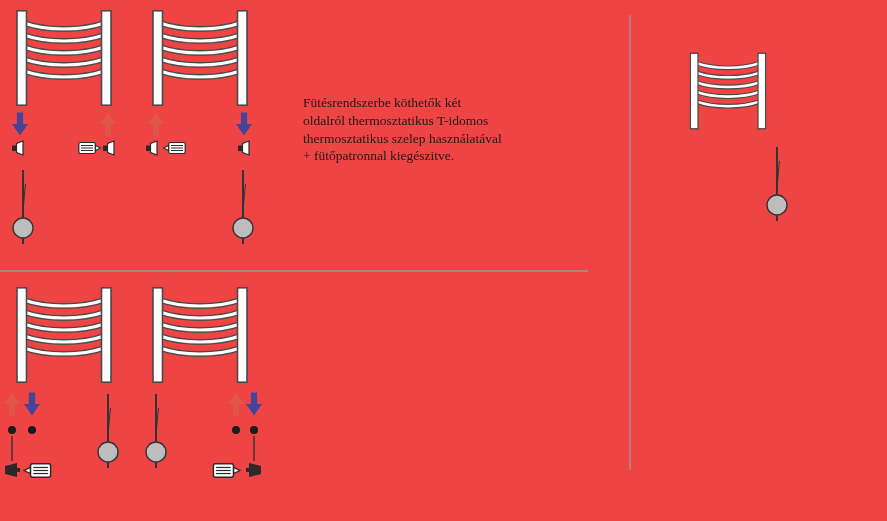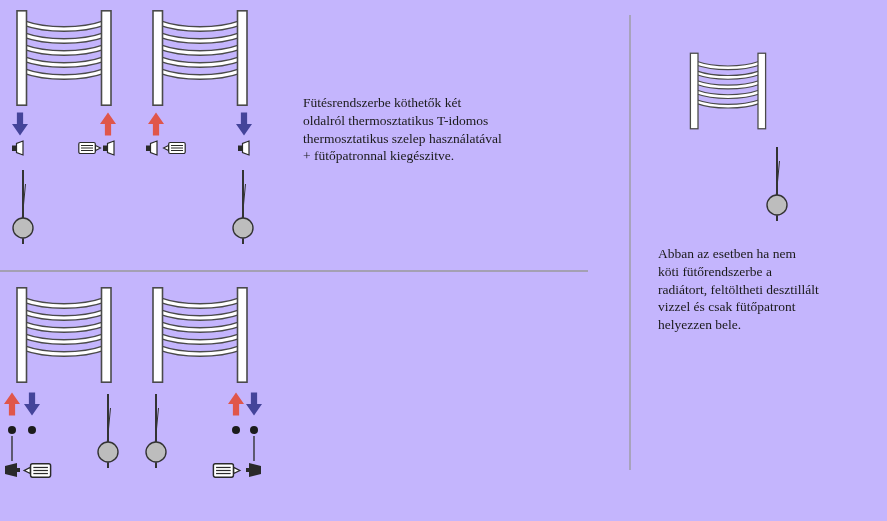--- a/index.html
+++ b/index.html
@@ -1,19 +1,19 @@
 <!DOCTYPE html>
 <html><head>
 <meta charset="utf-8">
 <style>
   html,body{margin:0;padding:0;background:#fff;}
   .canvas{
     position:relative;
     width:887px;height:521px;
-    background:#c4b5fd;
+    background:#ef4444;
     overflow:hidden;
     font-family:"Liberation Serif", serif;
   }
   .canvas > svg{position:absolute;left:0;top:0;}
   .caption{
     position:absolute;
     font-size:13.5px;
     line-height:1.32;
     color:#1a1a1a;
     white-space:pre-line;
@@ -131,19 +131,14 @@
     <use href="#thermo-head" x="762" y="145" width="30" height="84"></use>
   </g>
 </svg>
 
 <div class="caption" style="left:303px;top:94px;width:255px">Fütésrendszerbe köthetők két
 oldalról thermosztatikus T-idomos
 thermosztatikus szelep használatával
 + fütőpatronnal kiegészitve.</div>
 
 
-<div class="caption" style="left:658px;top:245px;width:225px">Abban az esetben ha nem
-köti fütőrendszerbe a
-radiátort, feltöltheti desztillált
-vizzel és csak fütőpatront
-helyezzen bele.</div>
 
 </div>
 
 </body></html>

